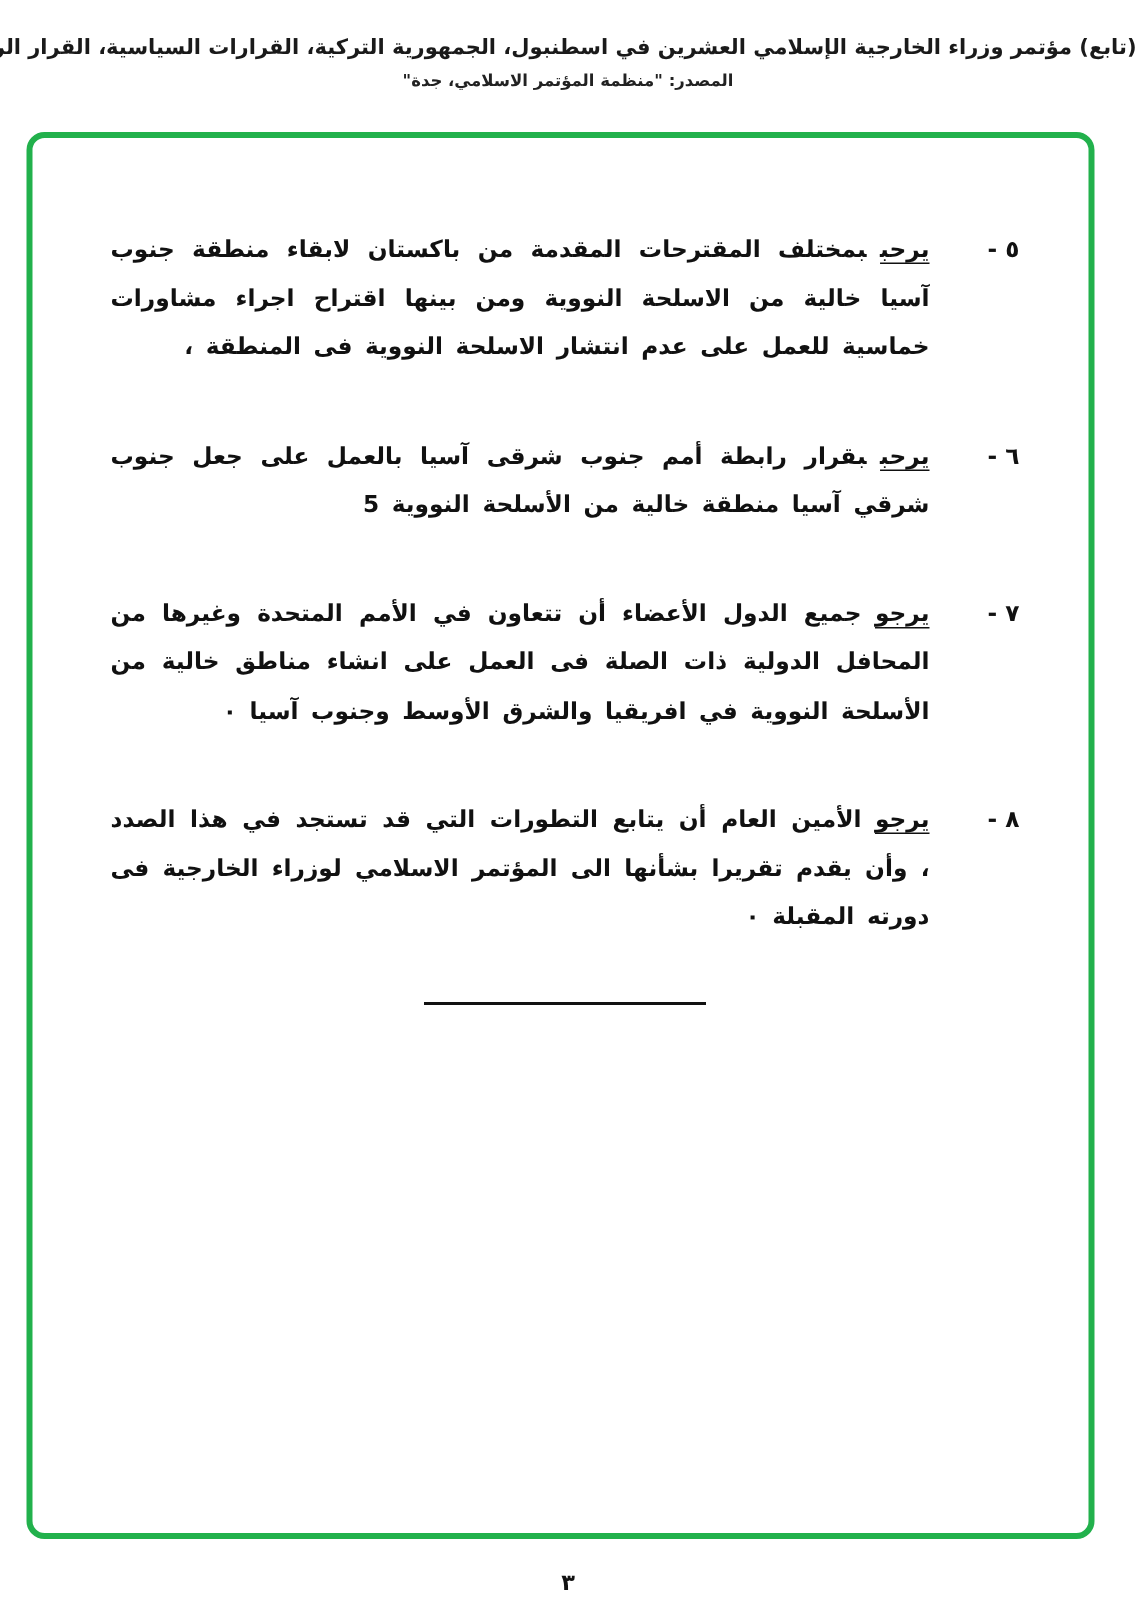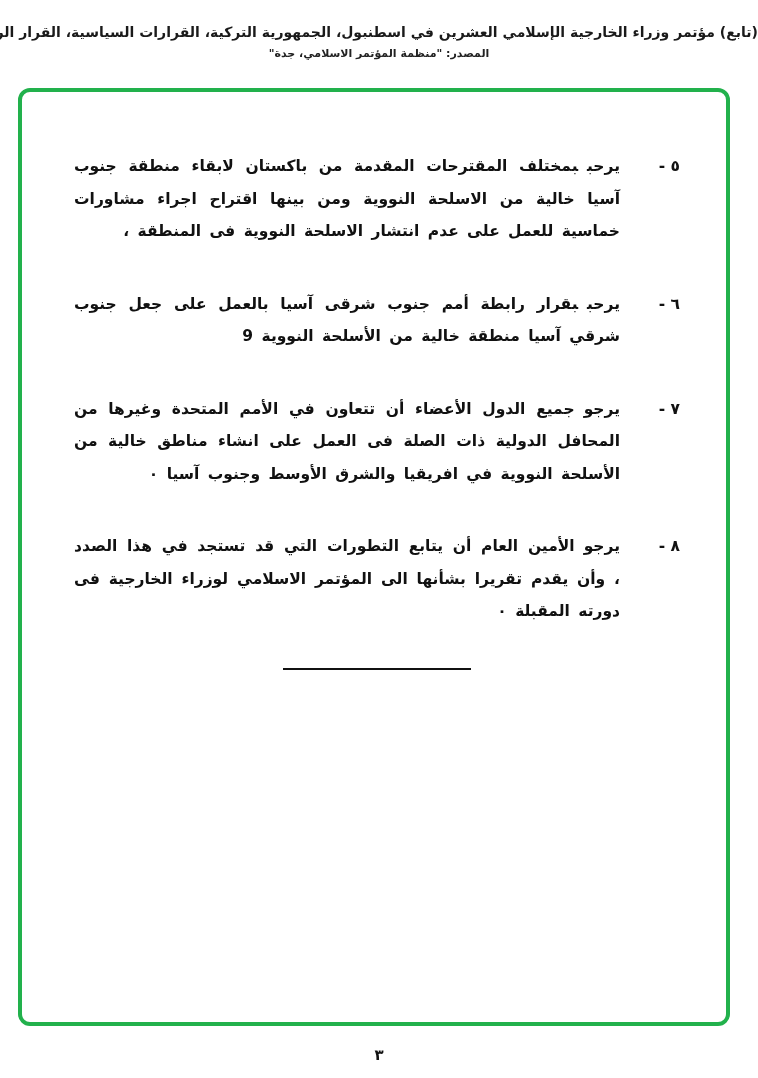--- a/index.html
+++ b/index.html
@@ -61,20 +61,21 @@
     min-width: 44px;
     flex: 0 0 auto;
   }
   .para-text {
     flex: 1 1 auto;
     text-align: justify;
     text-justify: inter-word;
     word-spacing: 3px;
   }
   .lead {
+    text-decoration: underline;
     text-underline-offset: 4px;
     margin-left: 9px;
   }
   .separator-rule {
     width: 188px;
     height: 0;
     border-top: 2px solid #111;
     margin: 28px auto 0 auto;
   }
   .page-number {
@@ -104,21 +105,21 @@
       <div class="para">
         <div class="para-num">٥ -</div>
         <div class="para-text">
           <span class="lead">يرحب</span><span>بمختلف المقترحات المقدمة من باكستان لابقاء منطقة جنوب آسيا خالية من الاسلحة النووية ومن بينها اقتراح اجراء مشاورات خماسية للعمل على عدم انتشار الاسلحة النووية فى المنطقة ،</span>
         </div>
       </div>
 
       <div class="para">
         <div class="para-num">٦ -</div>
         <div class="para-text">
-          <span class="lead">يرحب</span><span>بقرار رابطة أمم جنوب شرقى آسيا بالعمل على جعل جنوب شرقي آسيا منطقة خالية من الأسلحة النووية 9</span>
+          <span class="lead">يرحب</span><span>بقرار رابطة أمم جنوب شرقى آسيا بالعمل على جعل جنوب شرقي آسيا منطقة خالية من الأسلحة النووية 5</span>
         </div>
       </div>
 
       <div class="para">
         <div class="para-num">٧ -</div>
         <div class="para-text">
           <span class="lead">يرجو</span><span>جميع الدول الأعضاء أن تتعاون في الأمم المتحدة وغيرها من المحافل الدولية ذات الصلة فى العمل على انشاء مناطق خالية من الأسلحة النووية في افريقيا والشرق الأوسط وجنوب آسيا ٠</span>
         </div>
       </div>
 

